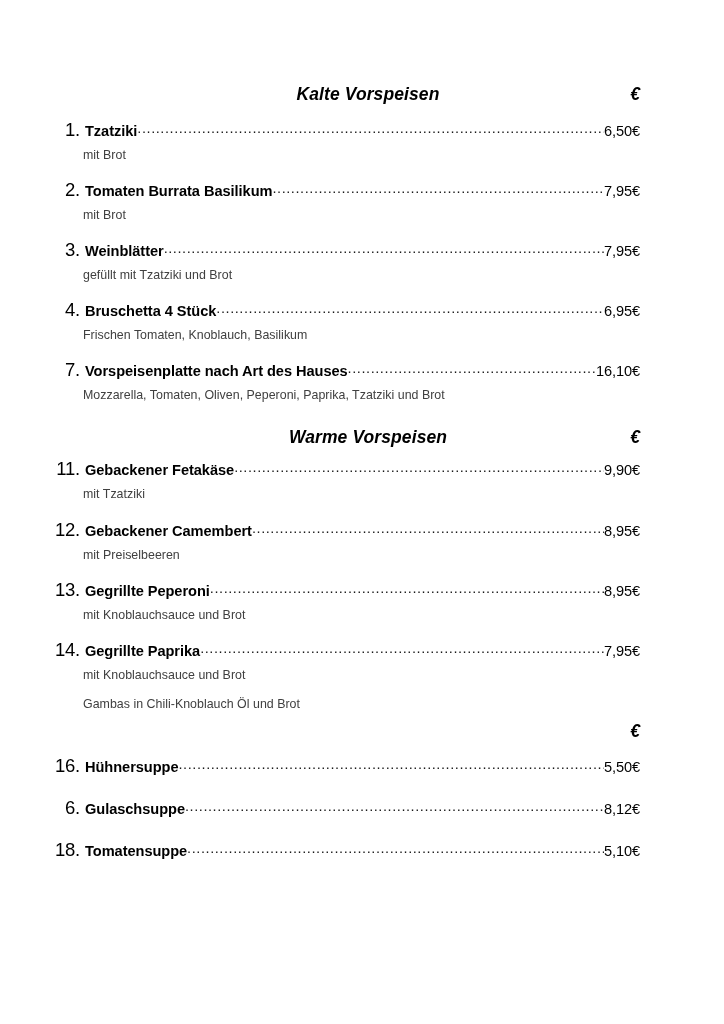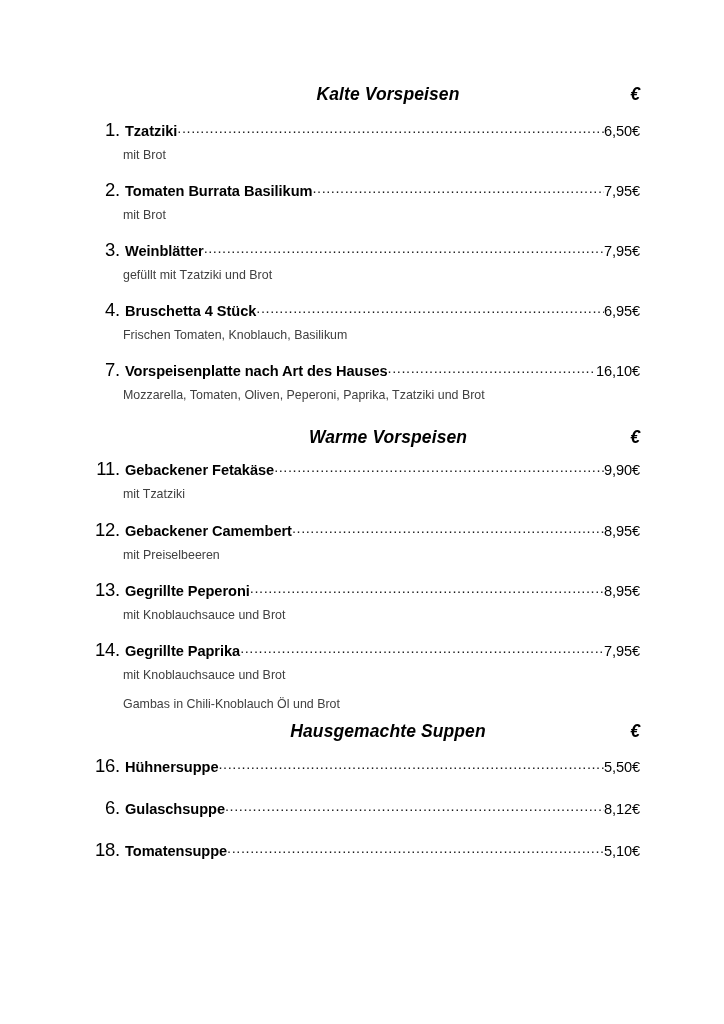--- a/index.html
+++ b/index.html
@@ -13,21 +13,21 @@
     font-family: "Liberation Sans", sans-serif;
     color: #000000;
     overflow: hidden;
   }
   .page {
     position: relative;
     width: 724px;
     height: 1024px;
     background: #ffffff;
     box-sizing: border-box;
-    padding: 84px 84px 0 84px;
+    padding: 84px 84px 0 44px;
   }
 
   
   .section-heading {
     display: flex;
     align-items: baseline;
     justify-content: space-between;
     font-weight: bold;
     font-style: italic;
     font-size: 17.5px;
@@ -241,21 +241,20 @@
     </div>
     <div class="item-desc">mit Knoblauchsauce und Brot</div>
   </div>
 
   <div class="menu-item tight">
     <div class="item-desc">Gambas in Chili-Knoblauch Öl und Brot</div>
   </div>
 
   <div class="section-heading heading-soup">
     <span class="sh-spacer"></span>
-    <span class="sh-title">Hausgemachte Suppen</span>
     <span class="sh-currency">€</span>
   </div>
 
   <div class="menu-item nodesc">
     <div class="item-line">
       <span class="item-num">16.</span>
       <span class="item-num-gap"></span>
       <span class="item-name">Hühnersuppe</span>
       <span class="leader"></span>
       <span class="item-price">5,50€</span>

